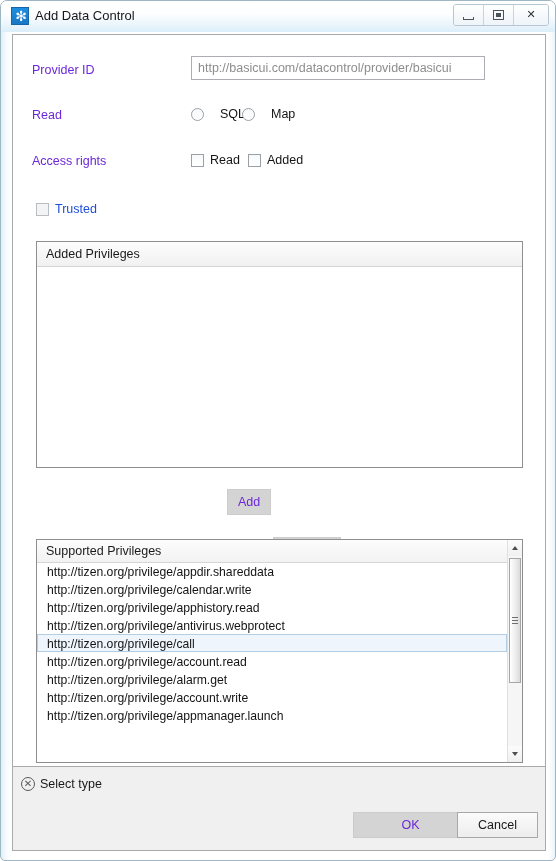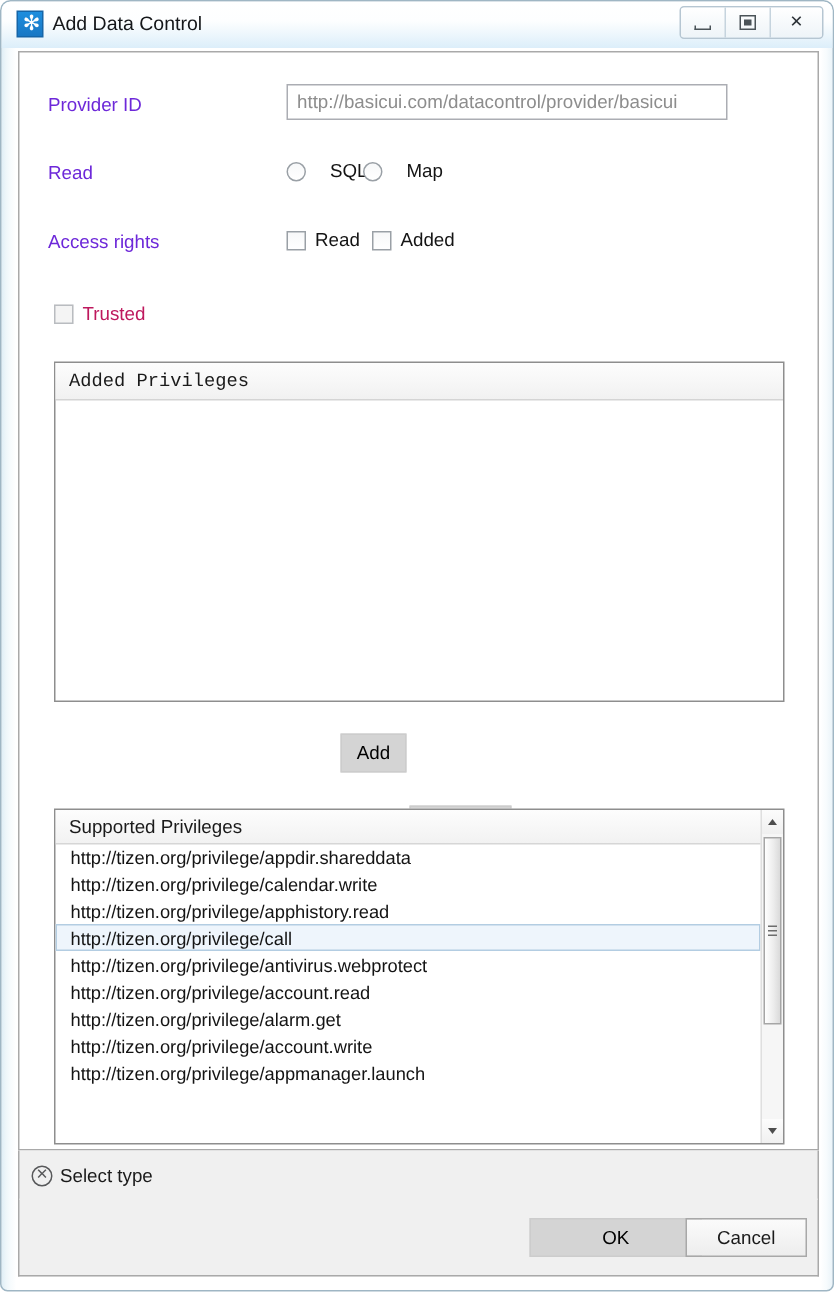--- a/index.html
+++ b/index.html
@@ -160,21 +160,21 @@
 
   
   .check-wrap { position: absolute; display: flex; align-items: center; }
   .check-box {
     width: 13px; height: 13px;
     border: 1px solid #9aa0a6;
     background: linear-gradient(to bottom, #f7f8f9, #ffffff);
     box-sizing: border-box;
   }
   .check-label { margin-left: 6px; font-size: 12.5px; color: #141414; }
-  .check-label.disabled { color: #be185d; }
+  .check-label.disabled { color: #1d4ed8; }
   .check-box.disabled { border-color: #b9bcc0; background: #f4f4f4; }
 
   
   .table-box {
     position: absolute;
     box-sizing: border-box;
     border: 1px solid #8e8e8e;
     background: #ffffff;
   }
   .table-head {
@@ -197,21 +197,21 @@
     box-sizing: border-box;
     height: 26px;
     border: 1px solid #b5b5b5;
     background: linear-gradient(to bottom, #f4f4f4, #e7e7e7);
     font-size: 12.5px;
     color: #1a1a1a;
     text-align: center;
     line-height: 24px;
   }
   .btn.disabled {
-    color: #000000;
+    color: #6d28d9;
     background: #d4d4d4;
     border-color: #cccccc;
   }
   .btn.enabled {
     background: linear-gradient(to bottom, #fbfbfb, #ededed);
     border: 1px solid #a8a8a8;
   }
 
   
   .list-box {
@@ -388,39 +388,39 @@
     <div class="check-wrap" style="left:235px; top:118px;">
       <span class="check-box"></span>
       <span class="check-label">Added</span>
     </div>
 
     <div class="check-wrap" style="left:23px; top:167px;">
       <span class="check-box disabled"></span>
       <span class="check-label disabled">Trusted</span>
     </div>
 
-    <div class="table-box" style="left:23px; top:206px; width:487px; height:227px;font-family:Liberation Mono, monospace;">
+    <div class="table-box" style="left:23px; top:206px; width:487px; height:227px;">
       <div class="table-head">
         <div class="htext">Added Privileges</div>
       </div>
     </div>
 
     <div class="btn disabled" style="left:214px; top:454px; width:44px;">Add</div>
     <div class="btn disabled" style="left:260px; top:454px; width:68px;margin-top:48px;">Remove</div>
 
     <div class="list-box" style="left:23px; top:504px; width:487px; height:224px;">
       <div class="list-head">
         <div class="htext">Supported Privileges</div>
       </div>
       <div class="list-rows">
         <div class="list-row">http://tizen.org/privilege/appdir.shareddata</div>
         <div class="list-row">http://tizen.org/privilege/calendar.write</div>
         <div class="list-row">http://tizen.org/privilege/apphistory.read</div>
+        <div class="list-row">http://tizen.org/privilege/antivirus.webprotect</div>
         <div class="list-row selected">http://tizen.org/privilege/call</div>
-        <div class="list-row">http://tizen.org/privilege/antivirus.webprotect</div>
         <div class="list-row">http://tizen.org/privilege/account.read</div>
         <div class="list-row">http://tizen.org/privilege/alarm.get</div>
         <div class="list-row">http://tizen.org/privilege/account.write</div>
         <div class="list-row">http://tizen.org/privilege/appmanager.launch</div>
       </div>
 
       <div class="vscroll">
         <div class="sb-arrow up">
           <div class="tri"></div>
         </div>

